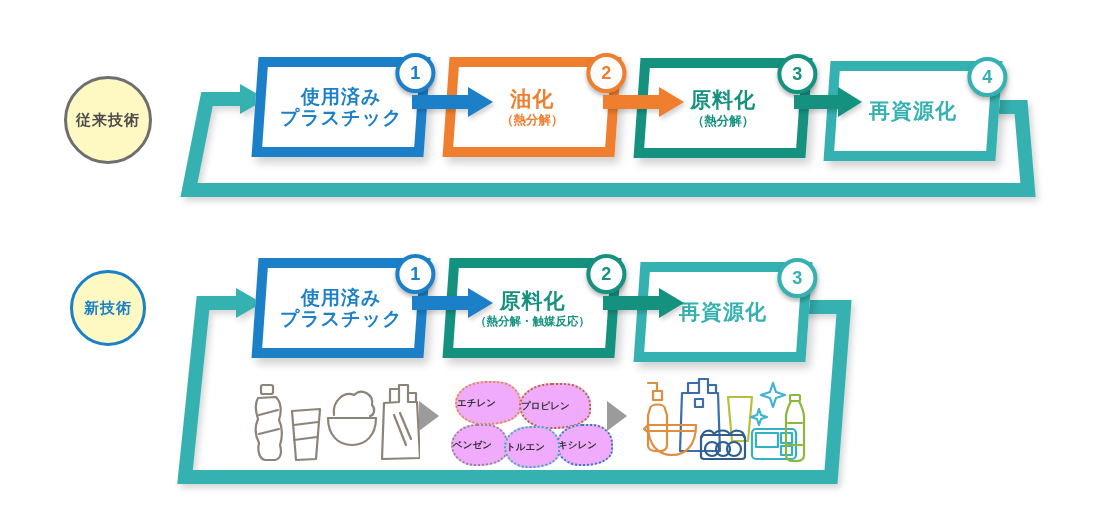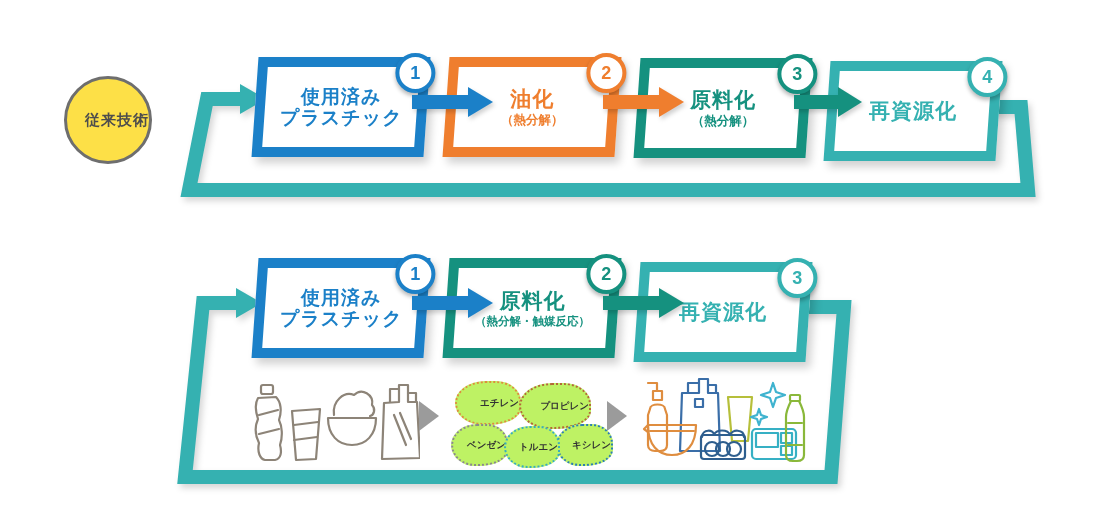--- a/index.html
+++ b/index.html
@@ -2,21 +2,21 @@
 <html><head>
 <meta charset="utf-8">
 <style>
   html,body{margin:0;padding:0;background:#fff;font-family:"Liberation Sans","DejaVu Sans",sans-serif;}
   #canvas{position:relative;width:1102px;height:516px;background:#fff;overflow:hidden;}
 
   svg.layer{position:absolute;left:0;top:0;z-index:1;}
   #loops{filter:drop-shadow(3px 4px 3px rgba(0,0,0,.16));}
   #arrows{z-index:3;filter:drop-shadow(2px 3px 2px rgba(0,0,0,.18));}
 
-  .circle-label{position:absolute;border-radius:50%;background:#fde047;display:flex;align-items:center;justify-content:flex-end;font-weight:bold;z-index:2;letter-spacing:1px;}
+  .circle-label{position:absolute;border-radius:50%;background:#fef9c3;display:flex;align-items:center;justify-content:center;font-weight:bold;z-index:2;letter-spacing:1px;}
   #legacy-label{left:64px;top:76px;width:82px;height:82px;border:3px solid #6e6e6e;color:#4d4d4d;font-size:15px;}
   #modern-label{left:70px;top:270px;width:70px;height:70px;border:3px solid #1b80c8;color:#1b80c8;font-size:15px;}
 
   .box{position:absolute;width:152px;height:80px;background:#fff;border:10px solid;transform:skewX(-4deg);
        box-shadow:5px 6px 8px rgba(0,0,0,.18);display:flex;align-items:center;justify-content:center;z-index:2;}
   .box-inner{transform:skewX(4deg);text-align:center;line-height:1.12;}
   .box-title{font-size:21px;font-weight:bold;white-space:pre-line;letter-spacing:1px;}
   .box-title.small{font-size:19px;}
   .box-sub{font-size:12.5px;font-weight:bold;margin-top:2px;letter-spacing:0;}
   .box-sub.tight{font-size:11.5px;}
@@ -33,21 +33,21 @@
   #t-box1{left:255px;top:57px;}
   #t-box2{left:446px;top:57px;}
   #t-box3{left:637px;top:58px;}
   #t-box4{left:827px;top:61px;}
   
   #b-box1{left:255px;top:258px;}
   #b-box2{left:446px;top:258px;}
   #b-box3{left:637px;top:262px;}
 
   .cloud{position:absolute;border:2.5px dotted;border-radius:55% 45% 60% 50% / 60% 55% 45% 60%;
-         display:flex;align-items:center;justify-content:flex-end;color:#333;font-weight:bold;font-size:9.5px;z-index:2;background:#bef264;}
+         display:flex;align-items:center;justify-content:flex-start;color:#333;font-weight:bold;font-size:9.5px;z-index:2;background:#f0abfc;}
   #cloud-0{left:455px;top:381px;width:62px;height:40px;border-color:#dd8f3c;}
   #cloud-1{left:519px;top:383px;width:68px;height:42px;border-color:#b26b36;}
   #cloud-2{left:451px;top:424px;width:53px;height:38px;border-color:#8a8a8a;}
   #cloud-3{left:504px;top:426px;width:52px;height:38px;border-color:#38aebd;}
   #cloud-4{left:556px;top:424px;width:53px;height:38px;border-color:#2d80b2;}
 
   .tri{position:absolute;width:0;height:0;border-top:15px solid transparent;border-bottom:15px solid transparent;border-left:20px solid #9b9b9b;z-index:2;}
   #tri-1{left:419px;top:401px;}
   #tri-2{left:607px;top:401px;}
 
@@ -92,20 +92,23 @@
     </g>
     <g fill="#15917f">
       <rect x="603" y="296" width="56" height="14"></rect>
         <polygon points="659,288 684,303 659,318"></polygon>
     </g>
   </svg>
 
   <div id="legacy-label" class="circle-label">
     <span>従来技術</span>
   </div>
+  <div id="modern-label" class="circle-label">
+    <span>新技術</span>
+  </div>
 
   <div id="t-box1" class="box c-blue">
     <div class="box-inner">
       <div class="box-title small">使用済み
 プラスチック</div>
     </div>
     <div class="badge c-blue">1</div>
   </div>
   <div id="t-box2" class="box c-orange">
     <div class="box-inner">

